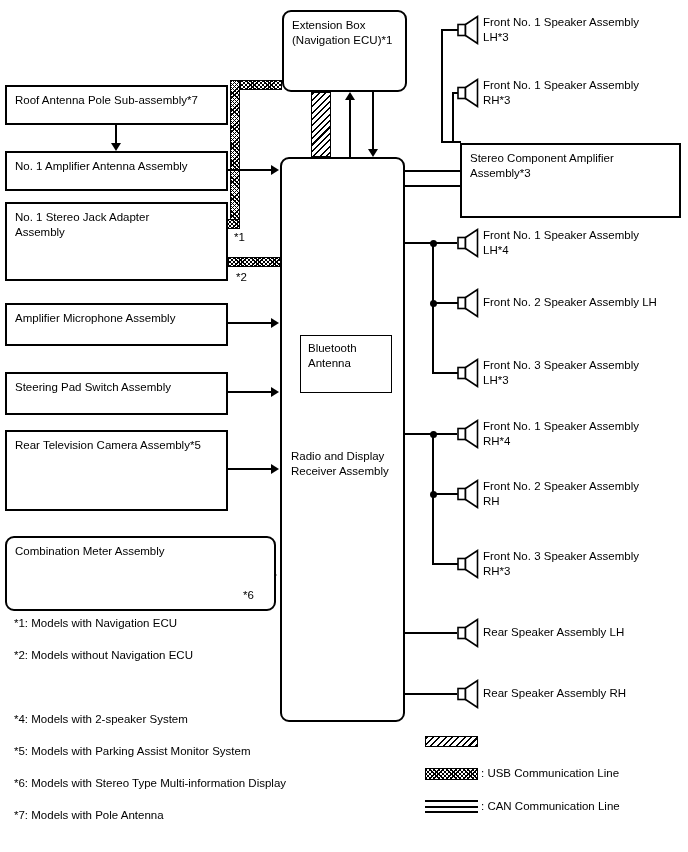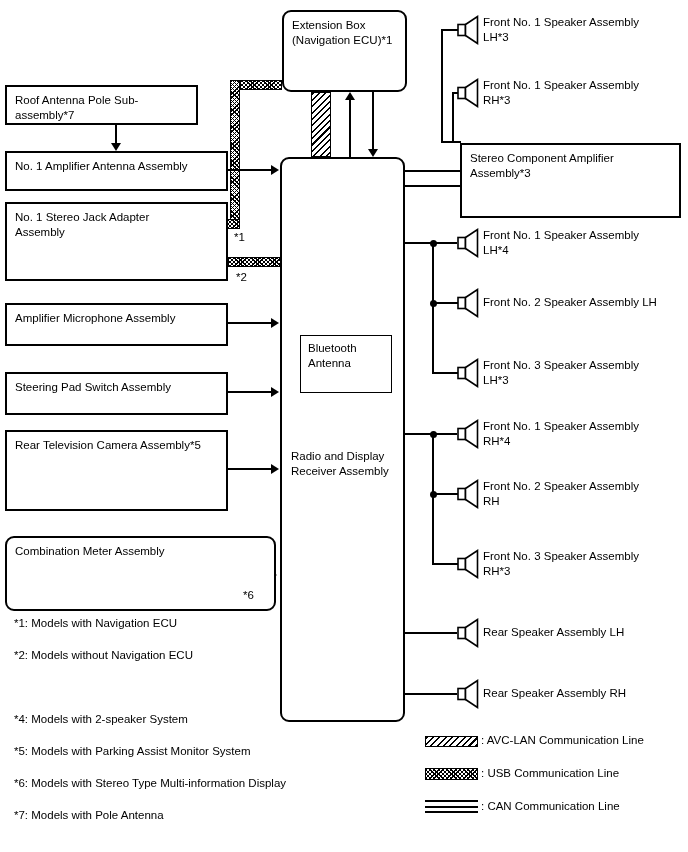--- a/index.html
+++ b/index.html
@@ -79,21 +79,21 @@
 
   <div class="arr d" style="left:111px;top:143px"></div>
   <div class="arr r" style="left:271px;top:165px"></div>
   <div class="arr u" style="left:345px;top:92px"></div>
   <div class="arr d" style="left:368px;top:149px"></div>
   <div class="arr r" style="left:271px;top:318px"></div>
   <div class="arr r" style="left:271px;top:387px"></div>
   <div class="arr r" style="left:271px;top:464px"></div>
   <div class="arr r" style="left:269px;top:570px"></div>
 
-  <div class="box" style="left:5px;top:85px;width:193px;height:40px">Roof Antenna Pole Sub-assembly*7</div>
+  <div class="box" style="left:5px;top:85px;width:223px;height:40px">Roof Antenna Pole Sub-assembly*7</div>
   <div class="box" style="left:5px;top:151px;width:223px;height:40px">No. 1 Amplifier Antenna Assembly</div>
   <div class="box" style="left:5px;top:202px;width:223px;height:79px">No. 1 Stereo Jack Adapter
 Assembly</div>
   <div class="box" style="left:5px;top:303px;width:223px;height:43px">Amplifier Microphone Assembly</div>
   <div class="box" style="left:5px;top:372px;width:223px;height:43px">Steering Pad Switch Assembly</div>
   <div class="box" style="left:5px;top:430px;width:223px;height:81px">Rear Television Camera Assembly*5</div>
   <div class="box rounded" style="left:5px;top:536px;width:271px;height:75px">Combination Meter Assembly</div>
 
   <div class="box rounded" style="left:282px;top:10px;width:125px;height:82px">Extension Box
 (Navigation ECU)*1</div>
@@ -198,21 +198,20 @@
   <div class="label" style="left:483px;top:686px;width:205px">Rear Speaker Assembly RH</div>
 
   <div class="note" style="left:14px;top:616px">*1: Models with Navigation ECU</div>
   <div class="note" style="left:14px;top:648px">*2: Models without Navigation ECU</div>
   <div class="note" style="left:14px;top:712px">*4: Models with 2-speaker System</div>
   <div class="note" style="left:14px;top:744px">*5: Models with Parking Assist Monitor System</div>
   <div class="note" style="left:14px;top:776px">*6: Models with Stereo Type Multi-information Display</div>
   <div class="note" style="left:14px;top:808px">*7: Models with Pole Antenna</div>
 
   <div class="hatch" style="left:425px;top:736px;width:53px;height:11px"></div>
-  <div class="note" style="left:481px;top:733px">: AVC-LAN Communication Line</div>
 
   <div class="cross" style="left:425px;top:768px;width:53px;height:12px"></div>
   <div class="note" style="left:481px;top:766px">: USB Communication Line</div>
 
   <div class="can" style="left:425px;top:800px;width:53px;height:13px"></div>
   <div class="note" style="left:481px;top:799px">: CAN Communication Line</div>
 
 </div>
 
 </body></html>

